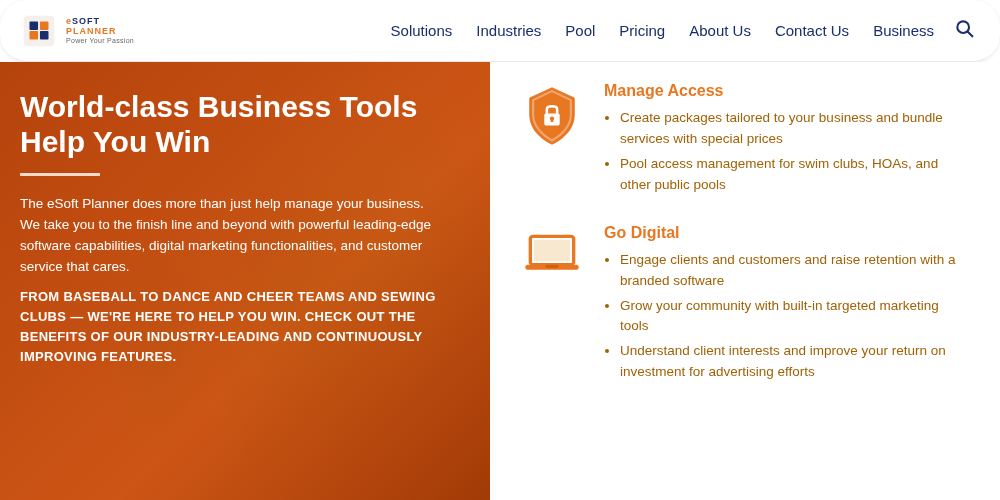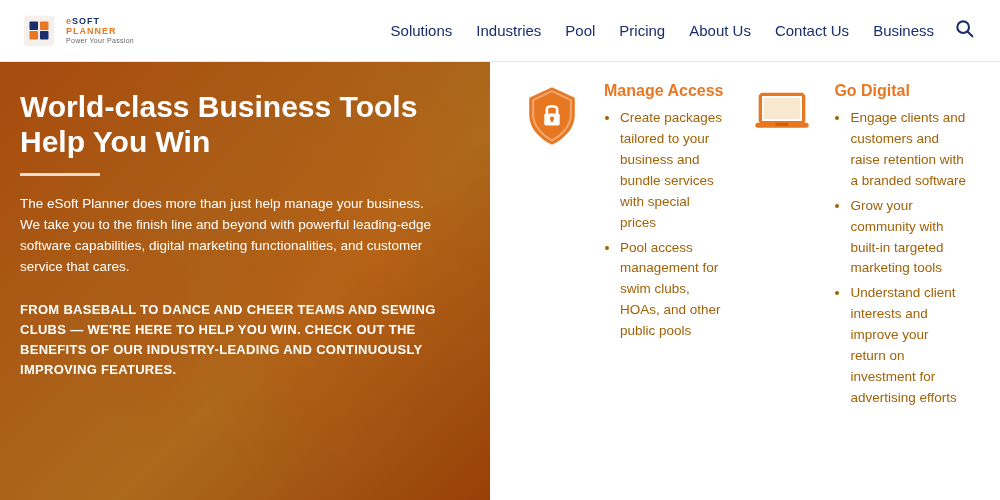--- a/index.html
+++ b/index.html
@@ -8,20 +8,21 @@
     
     .header {
       display: flex;
       align-items: center;
       justify-content: space-between;
       padding: 0 20px;
       height: 62px;
       background: #fff;
       border-bottom: 1px solid #e8e8e8;
       box-shadow: 0 1px 4px rgba(0,0,0,0.08);
+      border-radius: 27px;
     }
     .logo-area {
       display: flex;
       align-items: center;
       gap: 8px;
     }
     .logo-icon {
       width: 38px;
       height: 38px;
     }
@@ -72,21 +73,21 @@
       height: 438px;
     }
 
     
     .hero {
       width: 490px;
       min-width: 490px;
       height: 438px;
       position: relative;
       overflow: hidden;
-      background: #15803d;
+      background: #b91c1c;
     }
     .hero-bg {
       position: absolute;
       inset: 0;
       background: linear-gradient(135deg, rgba(180,70,10,0.92) 0%, rgba(210,100,20,0.80) 60%, rgba(160,60,5,0.95) 100%);
       z-index: 1;
     }
     
     .hero-bg-img {
       position: absolute;
@@ -115,42 +116,42 @@
       width: 80px;
       height: 3px;
       background: #fff;
       margin-bottom: 18px;
       opacity: 0.8;
     }
     .hero-desc {
       font-size: 13.5px;
       line-height: 1.55;
       color: #fff;
-      margin-bottom: 22px;
+      margin-bottom: 9px;
       max-width: 420px;
       font-weight: 400;
     }
     .hero-cta {
       font-size: 13px;
       font-weight: 700;
       color: #fff;
       line-height: 1.55;
       text-transform: uppercase;
       letter-spacing: 0.3px;
       max-width: 420px;
     }
 
     
     .features {
       flex: 1;
       padding: 20px 33px 20px 28px;
       background: #fff;
       overflow-y: auto;
       display: flex;
-      flex-direction: row;
+      flex-direction: column;
       gap: 24px;
     }
     .feature-block {
       display: flex;
       gap: 18px;
       align-items: flex-start;
     }
     .feature-icon-wrap {
       flex-shrink: 0;
       width: 68px;

